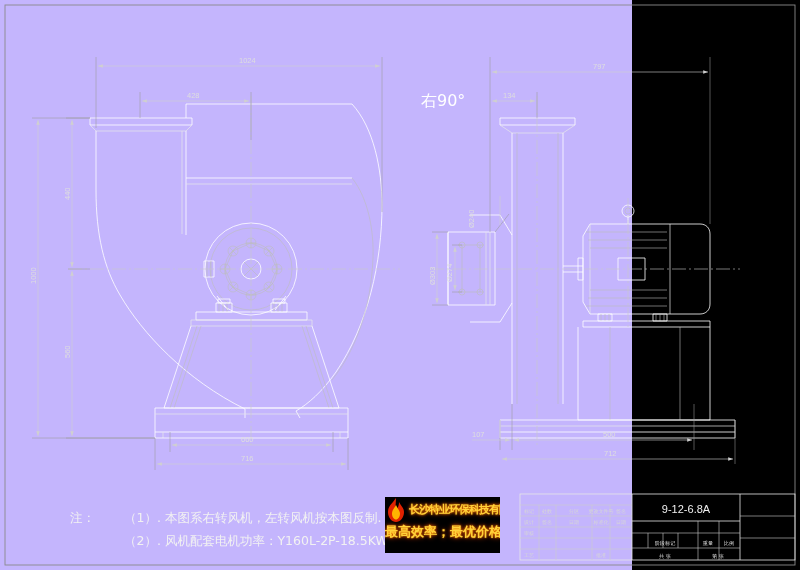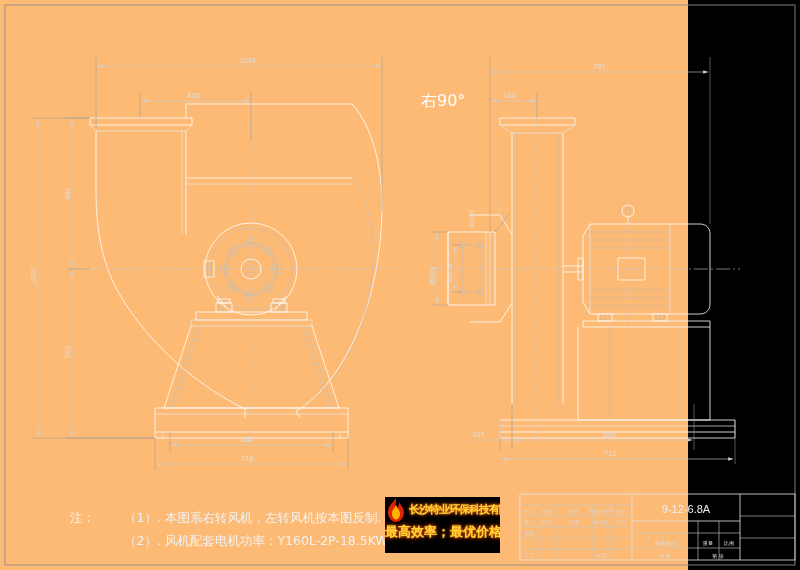--- a/index.html
+++ b/index.html
@@ -1,18 +1,18 @@
 <!DOCTYPE html>
 <html><head>
 <meta charset="utf-8">
 <style>
   html,body{margin:0;padding:0;background:#000;}
   body{width:800px;height:570px;overflow:hidden;
        font-family:"Liberation Sans","DejaVu Sans",sans-serif;}
-  #stage{position:relative;width:688px;height:570px;background:#fdba74;}
+  #stage{position:relative;width:632px;height:570px;background:#c4b5fd;}
   #stage svg{position:absolute;left:0;top:0;}
   .logo{
     position:absolute; left:385px; top:497px; width:115px; height:56px;
     background:#000; overflow:hidden;
   }
   .logo .flame{
     position:absolute; left:2px; top:2px; width:22px; height:26px;
   }
   .logo .l1{
     position:absolute; left:24px; top:3px; width:90px; height:19px;

